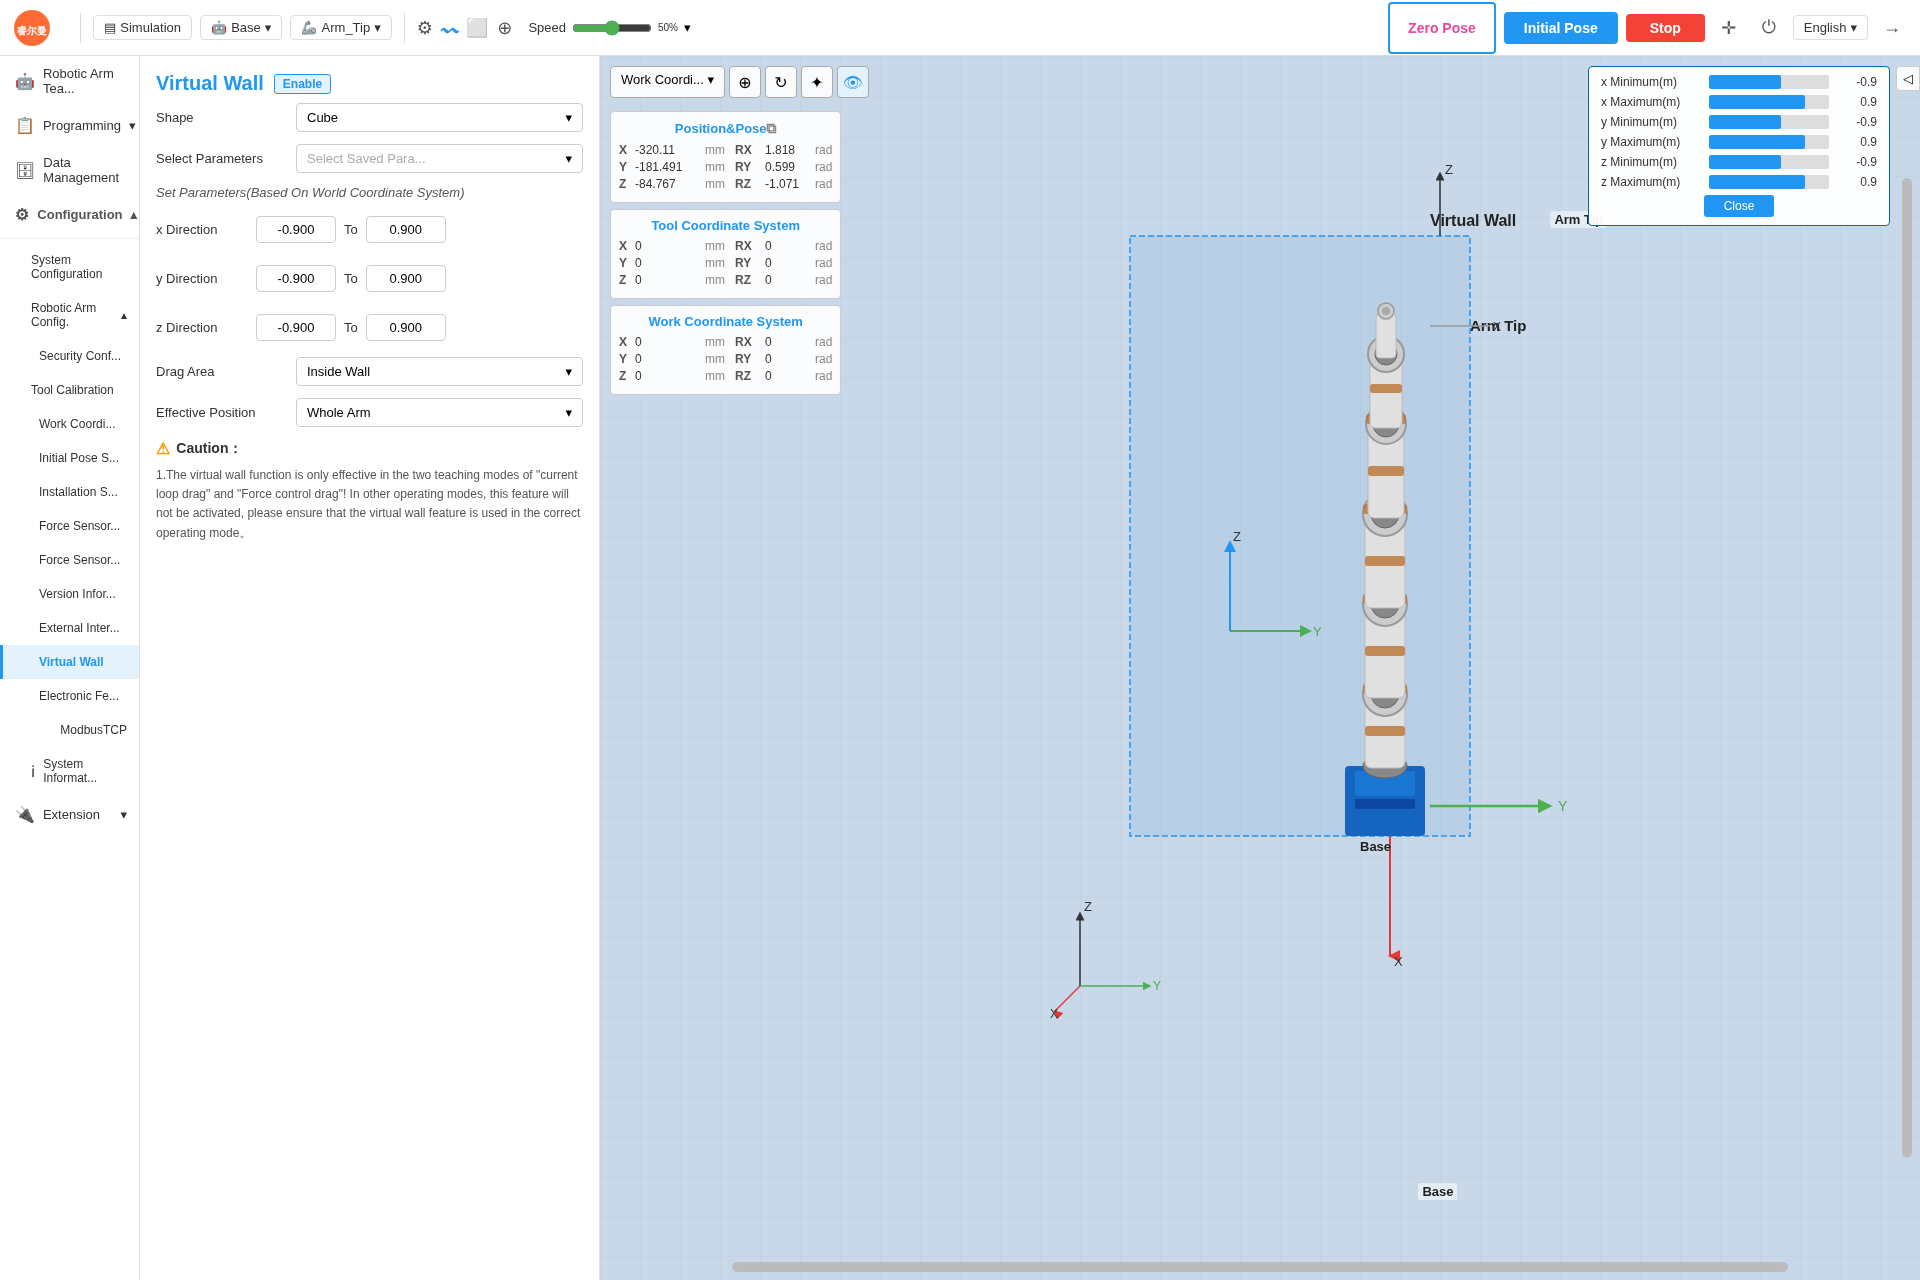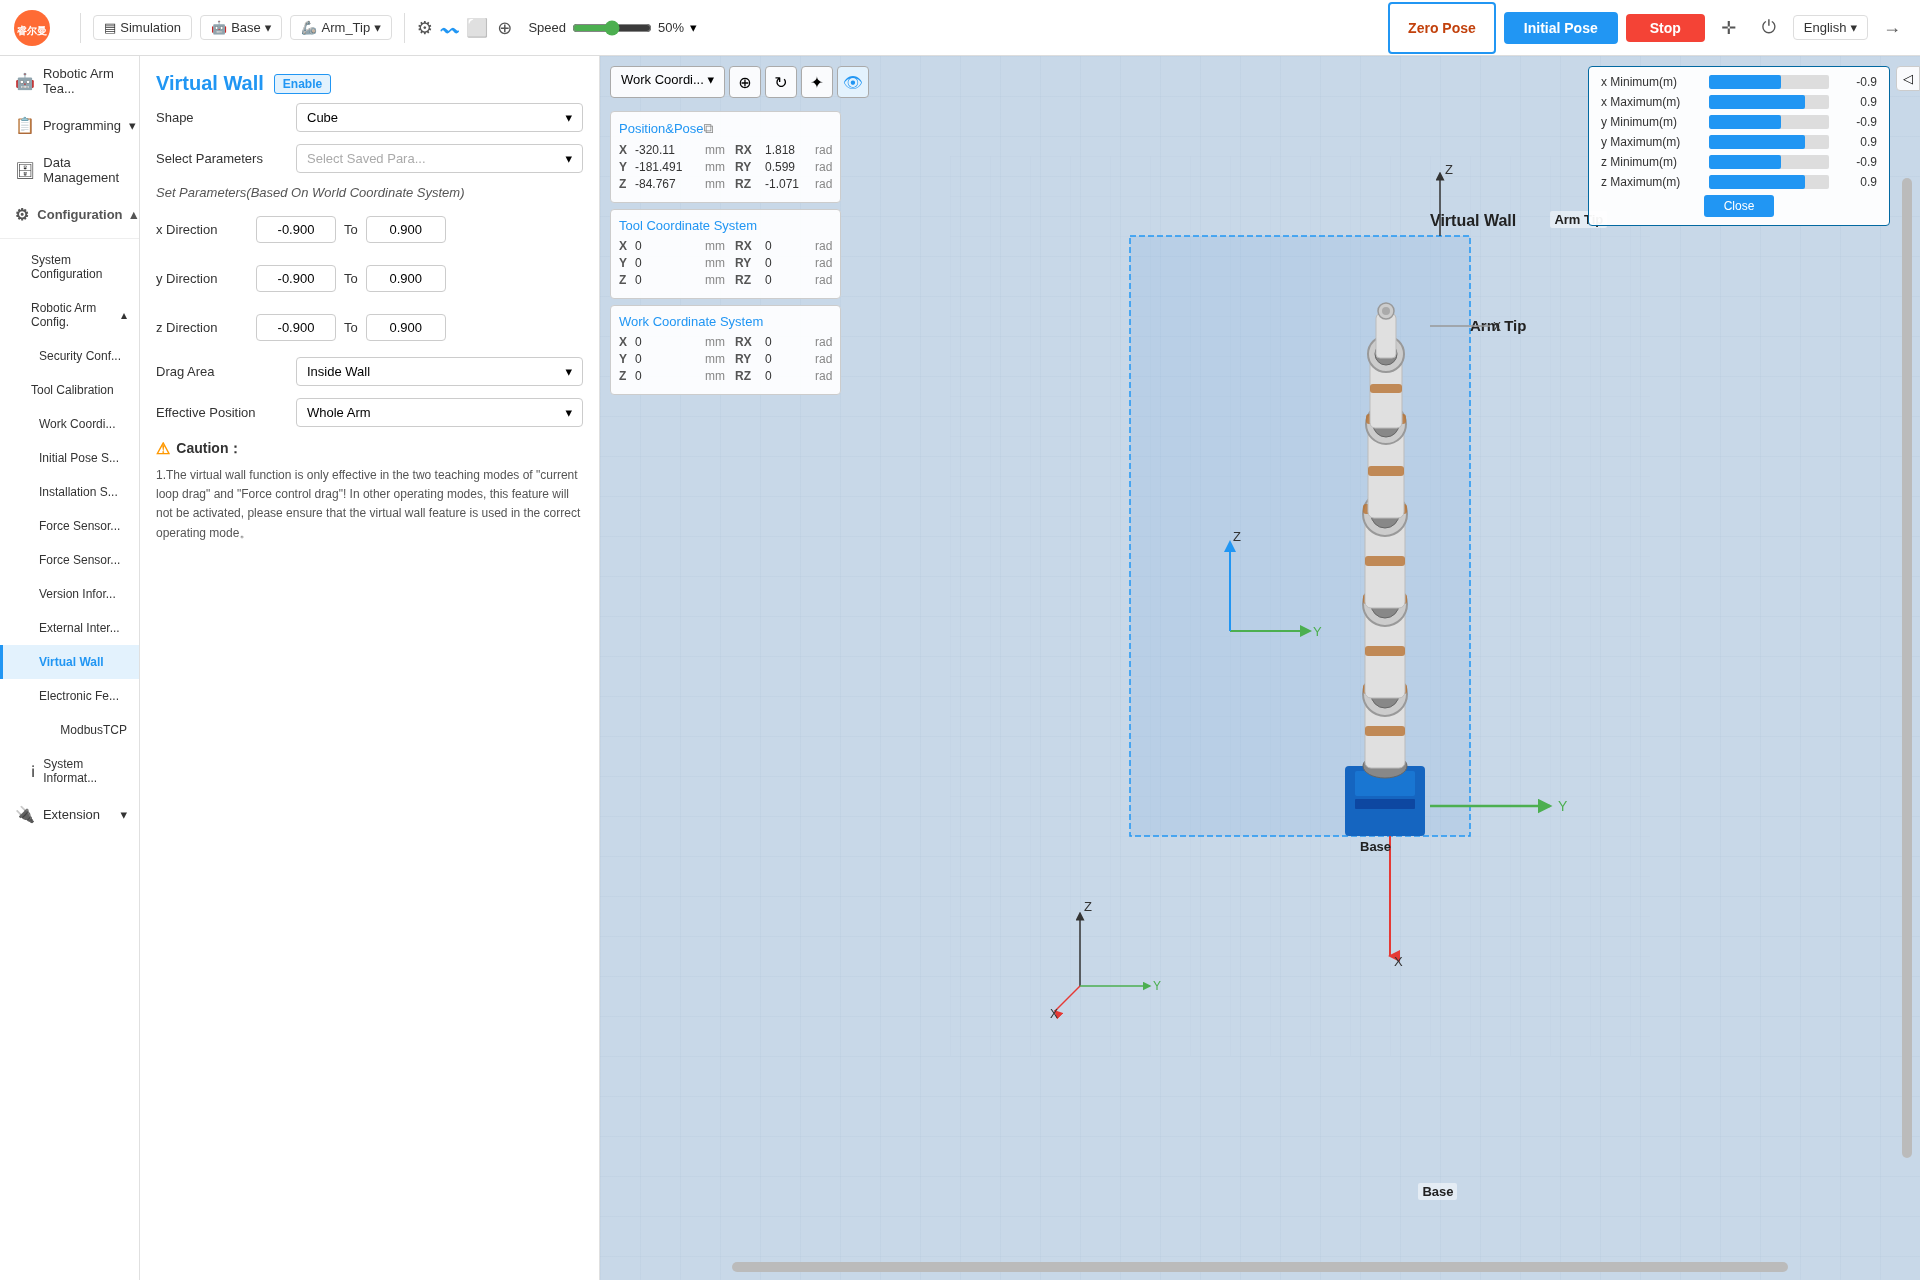--- a/index.html
+++ b/index.html
@@ -16,23 +16,23 @@
     .header-sep { width: 1px; height: 30px; background: #ddd; margin: 0 4px; }
     .header-btn {
       display: flex; align-items: center; gap: 4px; padding: 4px 10px;
       border: 1px solid #ddd; border-radius: 4px; background: #fff;
       cursor: pointer; font-size: 13px; color: #333;
     }
     .header-dropdown { display: flex; align-items: center; gap: 4px; padding: 4px 10px; border: 1px solid #ddd; border-radius: 4px; background: #fff; cursor: pointer; font-size: 13px; color: #333; }
     .speed-control { display: flex; align-items: center; gap: 6px; margin-left: 8px; }
     .speed-label { font-size: 13px; color: #333; }
     .speed-slider { width: 80px; accent-color: #4caf50; }
-    .speed-val { font-size: 13px; color: #333; }
+    .speed-val { font-size: 10px; color: #333; }
     .header-right { margin-left: auto; display: flex; align-items: center; gap: 8px; }
-    .btn-zero { padding: 16px 18px; background: #fff; border: 2px solid #2196F3; color: #c2410c; border-radius: 4px; cursor: pointer; font-size: 14px; font-weight: 600; }
+    .btn-zero { padding: 16px 18px; background: #fff; border: 2px solid #2196F3; color: #ec4899; border-radius: 4px; cursor: pointer; font-size: 14px; font-weight: 600; }
     .btn-initial { padding: 6px 18px; background: #2196F3; border: 2px solid #2196F3; color: #fff; border-radius: 4px; cursor: pointer; font-size: 14px; font-weight: 600; }
     .btn-stop { padding: 6px 24px; background: #f44336; border: none; color: #fff; border-radius: 4px; cursor: pointer; font-size: 14px; font-weight: 700; }
     .header-icon-btn { width: 32px; height: 32px; display: flex; align-items: center; justify-content: center; border: none; background: none; cursor: pointer; font-size: 18px; color: #555; }
     .lang-btn { display: flex; align-items: center; gap: 4px; padding: 4px 10px; border: 1px solid #ddd; border-radius: 4px; background: #fff; cursor: pointer; font-size: 13px; color: #333; }
 
     
     .main-layout { display: flex; height: calc(1280px - 56px); }
 
     
     .sidebar { width: 140px; background: #fff; border-right: 1px solid #e0e0e0; display: flex; flex-direction: column; overflow-y: auto; }
@@ -70,21 +70,21 @@
     .caution-icon { color: #ff9800; font-size: 16px; }
     .caution-text { font-size: 12px; color: #555; line-height: 1.6; }
     .caution-text p { margin-bottom: 8px; }
 
     
     .viewport { flex: 1; position: relative; background: #c8d8e8; overflow: hidden; }
     .vp-select { padding: 5px 10px; border: 1px solid #aaa; border-radius: 4px; background: rgba(255,255,255,0.9); font-size: 13px; cursor: pointer; }
     .vp-icon-btn { width: 32px; height: 32px; border: 1px solid #aaa; border-radius: 4px; background: rgba(255,255,255,0.9); cursor: pointer; display: flex; align-items: center; justify-content: center; font-size: 16px; }
     .vp-icon-btn.active { background: #e3f2fd; color: #2196F3; }
     .info-panel { background: rgba(255,255,255,0.92); border: 1px solid #ccc; border-radius: 4px; padding: 8px; margin-bottom: 6px; }
-    .info-panel-title { color: #2196F3; font-weight: 400; font-size: 13px; margin-bottom: 6px; display: flex; justify-content: flex-start; align-items: center; }
+    .info-panel-title { color: #2196F3; font-weight: 700; font-size: 13px; margin-bottom: 6px; display: flex; justify-content: center; align-items: center; }
     .info-row { display: flex; align-items: center; font-size: 12px; margin-bottom: 3px; }
     .info-axis { width: 16px; color: #555; font-weight: 600; }
     .info-val { width: 70px; color: #333; }
     .info-unit { width: 30px; color: #888; }
     .info-raxis { color: #555; font-weight: 600; width: 30px; }
     .info-rval { width: 50px; color: #333; }
     .info-runit { color: #888; }
     .copy-icon { cursor: pointer; color: #888; font-size: 14px; }
 
     

